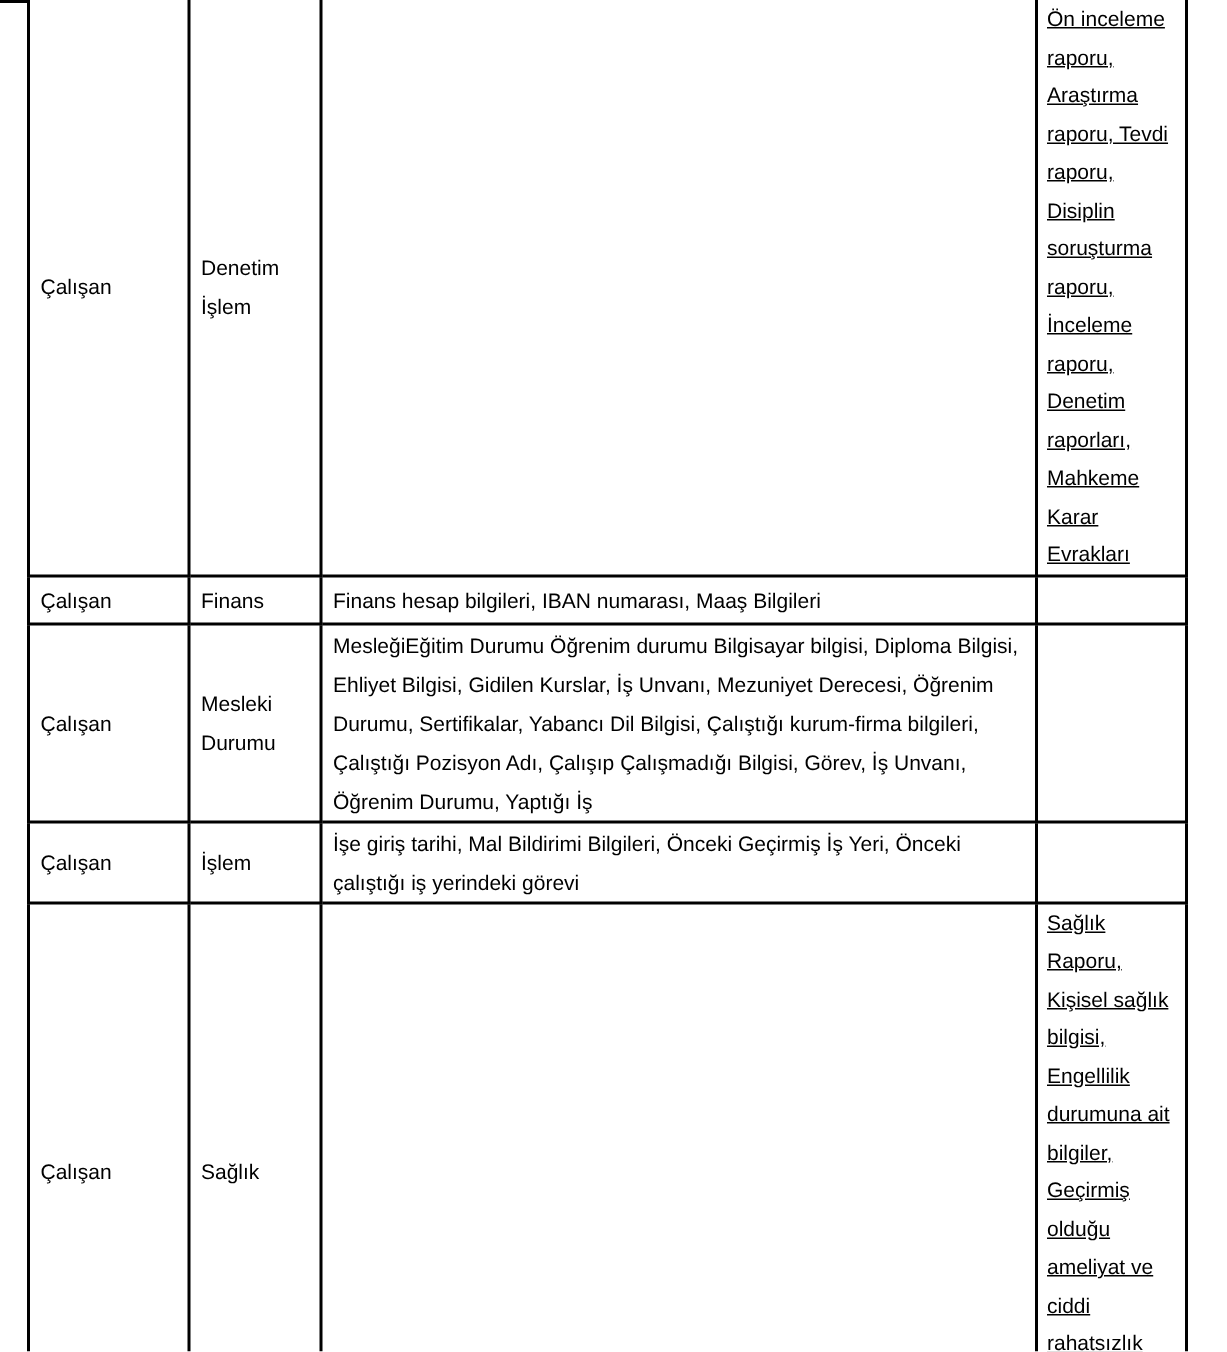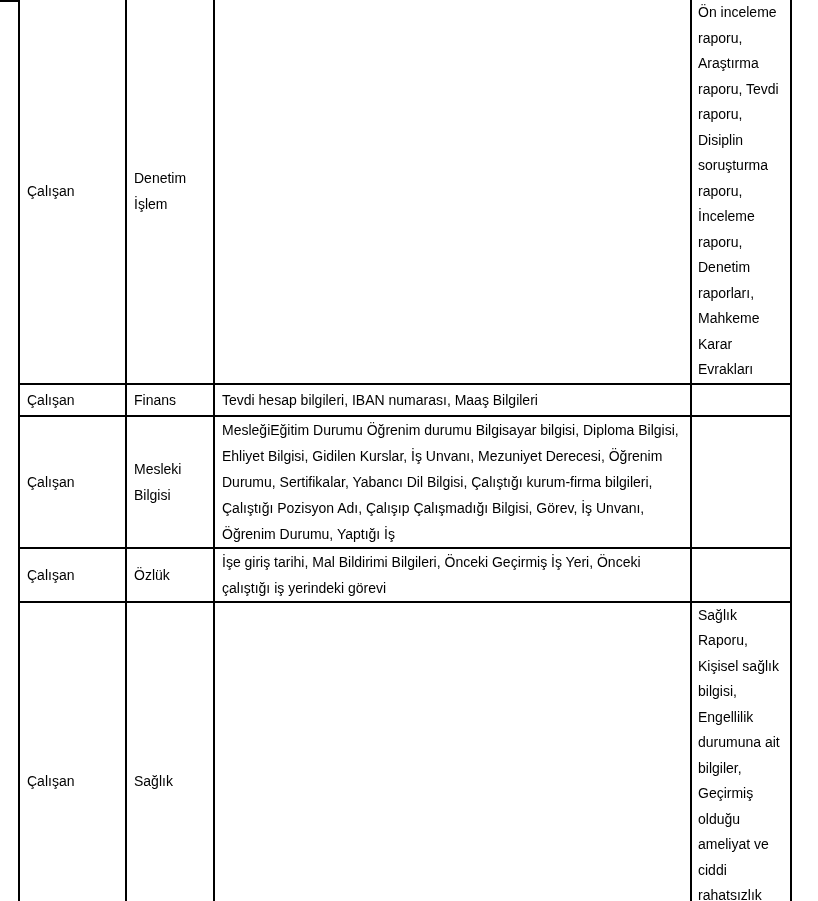--- a/index.html
+++ b/index.html
@@ -39,20 +39,21 @@
   tr.r1 { height: 358px; }
   tr.r2 { height: 32px; }
   tr.r3 { height: 130px; }
   tr.r4 { height: 52px; }
   tr.r5 { height: 344px; }
   td.c-doc {
     vertical-align: top;
     white-space: pre-line;
     line-height: 25.5px;
     padding: 0 2px 0 6px;
+    text-decoration: underline;
   }
   td.c-det { vertical-align: middle; }
 </style>
 </head>
 <body>
 
 <div class="page">
   <div class="border-stub"></div>
 
   <table class="doc-table">
@@ -78,32 +79,32 @@
 İnceleme
 raporu,
 Denetim
 raporları,
 Mahkeme
 Karar Evrakları</td>
       </tr>
       <tr class="r2">
         <td class="c-actor">Çalışan</td>
         <td class="c-cat">Finans</td>
-        <td class="c-det">Tevdi hesap bilgileri, IBAN numarası, Maaş Bilgileri</td>
+        <td class="c-det">Finans hesap bilgileri, IBAN numarası, Maaş Bilgileri</td>
         <td class="c-doc"></td>
       </tr>
       <tr class="r3">
         <td class="c-actor">Çalışan</td>
-        <td class="c-cat">Mesleki Bilgisi</td>
+        <td class="c-cat">Mesleki Durumu</td>
         <td class="c-det">MesleğiEğitim Durumu Öğrenim durumu Bilgisayar bilgisi, Diploma Bilgisi, Ehliyet Bilgisi, Gidilen Kurslar, İş Unvanı, Mezuniyet Derecesi, Öğrenim Durumu, Sertifikalar, Yabancı Dil Bilgisi, Çalıştığı kurum-firma bilgileri, Çalıştığı Pozisyon Adı, Çalışıp Çalışmadığı Bilgisi, Görev, İş Unvanı, Öğrenim Durumu, Yaptığı İş</td>
         <td class="c-doc"></td>
       </tr>
       <tr class="r4">
         <td class="c-actor">Çalışan</td>
-        <td class="c-cat">Özlük</td>
+        <td class="c-cat">İşlem</td>
         <td class="c-det">İşe giriş tarihi, Mal Bildirimi Bilgileri, Önceki Geçirmiş İş Yeri, Önceki çalıştığı iş yerindeki görevi</td>
         <td class="c-doc"></td>
       </tr>
       <tr class="r5">
         <td class="c-actor">Çalışan</td>
         <td class="c-cat">Sağlık</td>
         <td class="c-det"></td>
         <td class="c-doc">Sağlık Raporu,
 Kişisel sağlık
 bilgisi,

